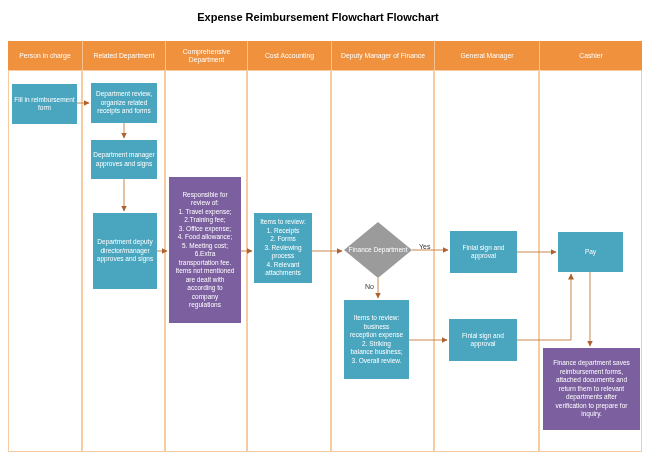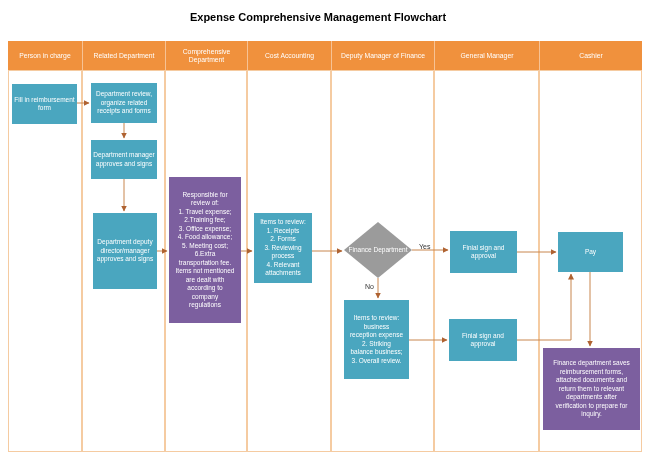--- a/index.html
+++ b/index.html
@@ -44,21 +44,21 @@
   .edge-label{
     position:absolute;font-size:7px;color:#333333;background:transparent;
   }
   .arrows{position:absolute;left:0;top:0;pointer-events:none;}
 </style>
 </head>
 <body>
 
 <div class="canvas">
 
-  <div class="chart-title">Expense Comprehensive Management Flowchart</div>
+  <div class="chart-title">Expense Reimbursement Flowchart Flowchart</div>
 
   <div class="swimlanes">
     <div class="lane-header">
       <div class="hcell" style="width:75px">Person in charge</div>
       <div class="hcell" style="width:83px">Related Department</div>
       <div class="hcell" style="width:82px">Comprehensive Department</div>
       <div class="hcell" style="width:84px">Cost Accounting</div>
       <div class="hcell" style="width:103px">Deputy Manager of Finance</div>
       <div class="hcell" style="width:105px">General Manager</div>
       <div class="hcell" style="width:102px">Cashier</div>

